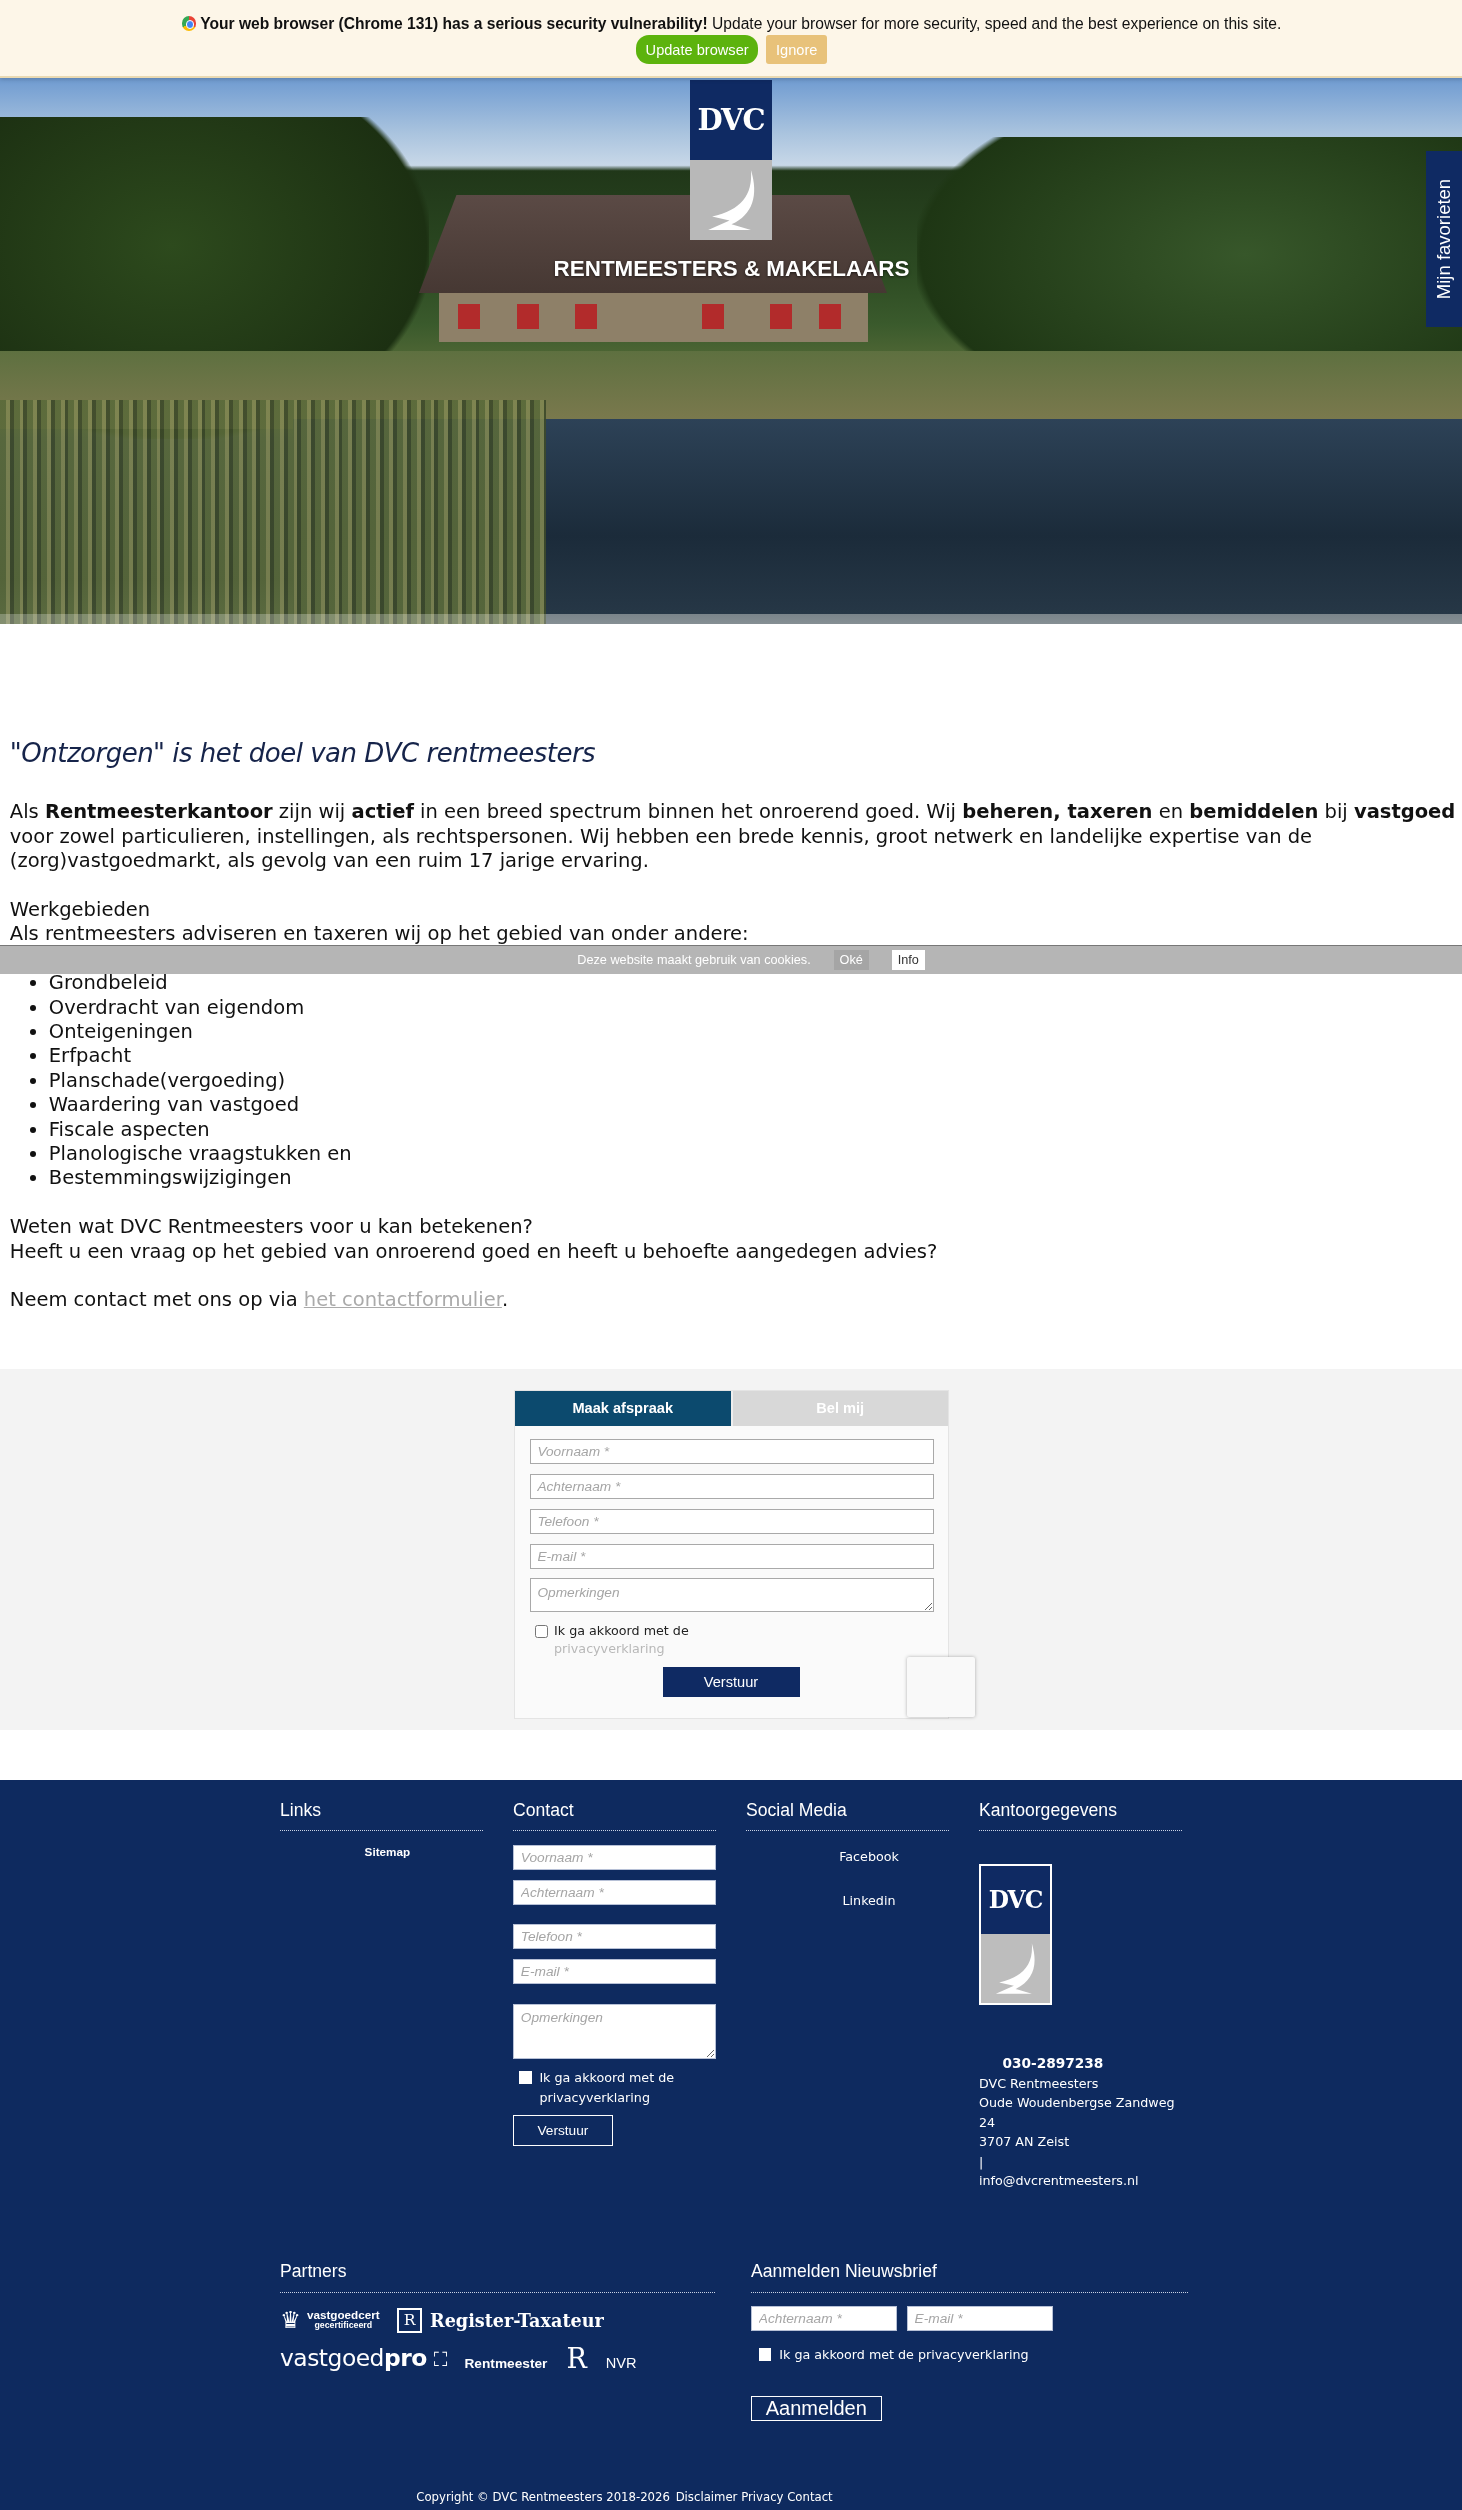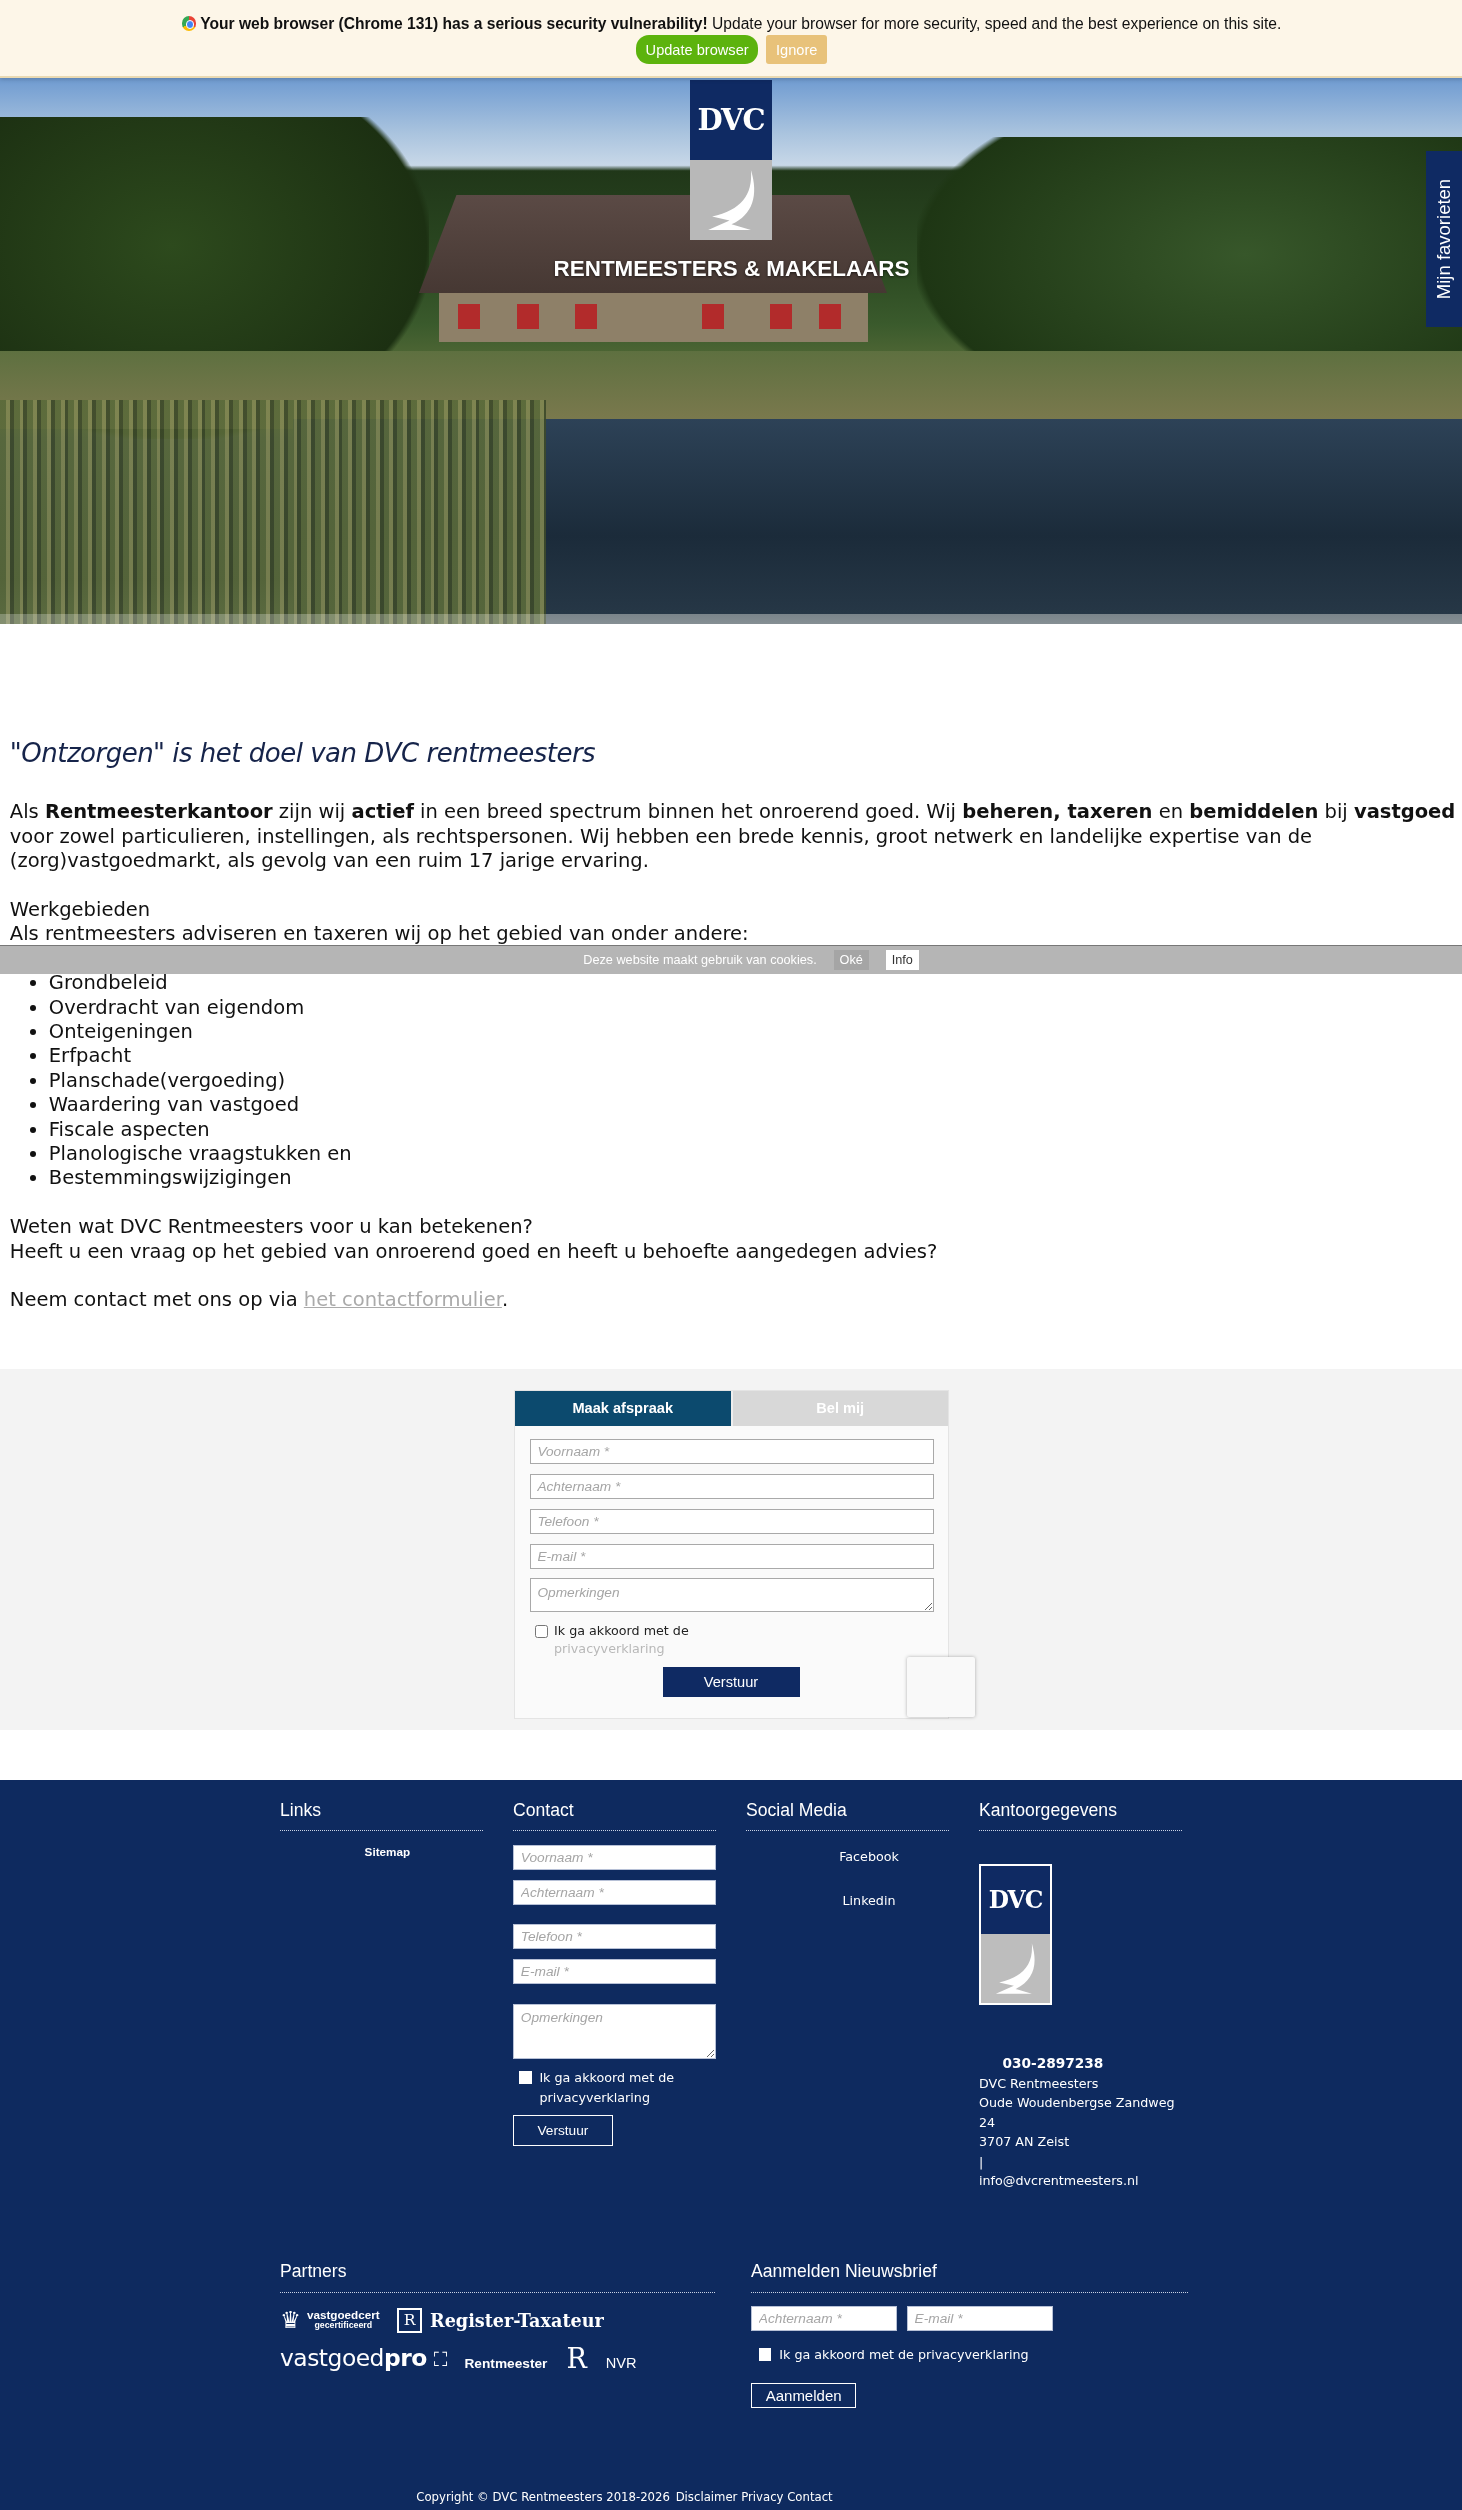--- a/index.html
+++ b/index.html
@@ -43,21 +43,21 @@
   
   .content { position: absolute; top: 741px; left: 9.8px; width: 1453px; font-family: "DejaVu Sans", sans-serif; font-size: 19.5px; line-height: 24.4px; color: #111; }
   .content h1 { font-family: "DejaVu Sans", sans-serif; font-style: italic; font-weight: normal; font-size: 26px; color: #16244a; margin-bottom: 35px; letter-spacing: -0.5px; }
   .content p { margin-bottom: 24.4px; }
   .content b { font-weight: bold; }
   .content ul { margin-left: 39px; margin-bottom: 24.4px; }
   .content ul li { list-style: disc; }
   .content a { color: #aaaaaa; text-decoration: underline; }
 
   
-  .cookie-bar { position: absolute; top: 945px; left: 0; width: 1463px; height: 29px; background: #b5b5b5; border-top: 1px solid #777; z-index: 8; display: flex; align-items: center; justify-content: center; gap: 17px; font-family: "Liberation Sans", sans-serif; font-size: 12.7px; color: #fff; padding-left: 39px; }
+  .cookie-bar { position: absolute; top: 945px; left: 0; width: 1463px; height: 29px; background: #b5b5b5; border-top: 1px solid #777; z-index: 8; display: flex; align-items: center; justify-content: center; gap: 23px; font-family: "Liberation Sans", sans-serif; font-size: 12.7px; color: #fff; padding-left: 39px; }
   .cookie-bar .ok { background: #a5a5a5; color: #fff; border: none; padding: 2.9px 5.9px; font-size: 12.7px; font-family: "Liberation Sans", sans-serif; }
   .cookie-bar .info { background: #fff; color: #333; border: none; padding: 2.9px 5.9px; font-size: 12.7px; font-family: "Liberation Sans", sans-serif; }
 
   
   .form-section { position: absolute; top: 1369px; left: 0; width: 1463px; height: 361px; background: #f3f3f3; }
   .form-box { position: absolute; left: 514px; top: 20.5px; width: 435px; height: 329px; background: #fafafa; border: 1px solid #e4e4e4; }
   .form-tabs { display: flex; height: 35px; }
   .form-tabs .tab { flex: 1; display: flex; align-items: center; justify-content: center; font-family: "Liberation Sans", sans-serif; font-size: 14.6px; color: #fff; font-weight: bold; }
   .form-tabs .tab.active { background: #0c4a6e; }
   .form-tabs .tab.inactive { background: #d8d8d8; border-left: 2px solid #eee; }
@@ -104,21 +104,21 @@
   .plogo-nvr { font-family: "Liberation Sans", sans-serif; font-size: 13.7px; font-weight: bold; display: flex; align-items: flex-end; gap: 19px; }
   .plogo-nvr .bigR { font-family: "DejaVu Serif", serif; font-size: 27px; font-weight: normal; line-height: 25px; }
   .plogo-nvr .nvr { font-weight: normal; font-size: 14.6px; }
 
   .newsletter { position: absolute; left: 751px; top: 2261px; width: 437px; }
   .newsletter .row { display: flex; gap: 9.8px; }
   .newsletter input { width: 146px; height: 25px; border: 1px solid #b6c0d6; background: #fff; font-family: "Liberation Sans", sans-serif; font-style: italic; font-size: 13.7px; padding: 0 6.8px; }
   .newsletter ::placeholder { color: #a5a5a5; }
   .newsletter .fcheck { display: flex; gap: 7.8px; padding-left: 7.8px; font-family: "DejaVu Sans", sans-serif; font-size: 12.7px; line-height: 19.5px; margin-top: 13.7px; color: #fff; }
   .newsletter .fcheck .box { width: 12.7px; height: 12.7px; background: #fff; margin-top: 2.9px; }
-  .newsletter .btn-outline { margin-top: 18px; padding: 0 13.7px; height: 25px; font-size: 15px; }
+  .newsletter .btn-outline { margin-top: 31px; padding: 0 13.7px; height: 25px; font-size: 20px; }
 
   .copyright { position: absolute; top: 2490px; left: 0; width: 1247px; text-align: center; color: #fff; font-family: "DejaVu Sans", sans-serif; font-size: 11.7px; }
   .copyright span { margin: 0 2px; }
 </style>
 </head>
 <body>
 
 <div class="update-bar">
   <div class="msg">
     <span class="chrome-icon"></span><b>Your web browser (Chrome 131) has a serious security vulnerability!</b><span> Update your browser for more security, speed and the best experience on this site.</span>

